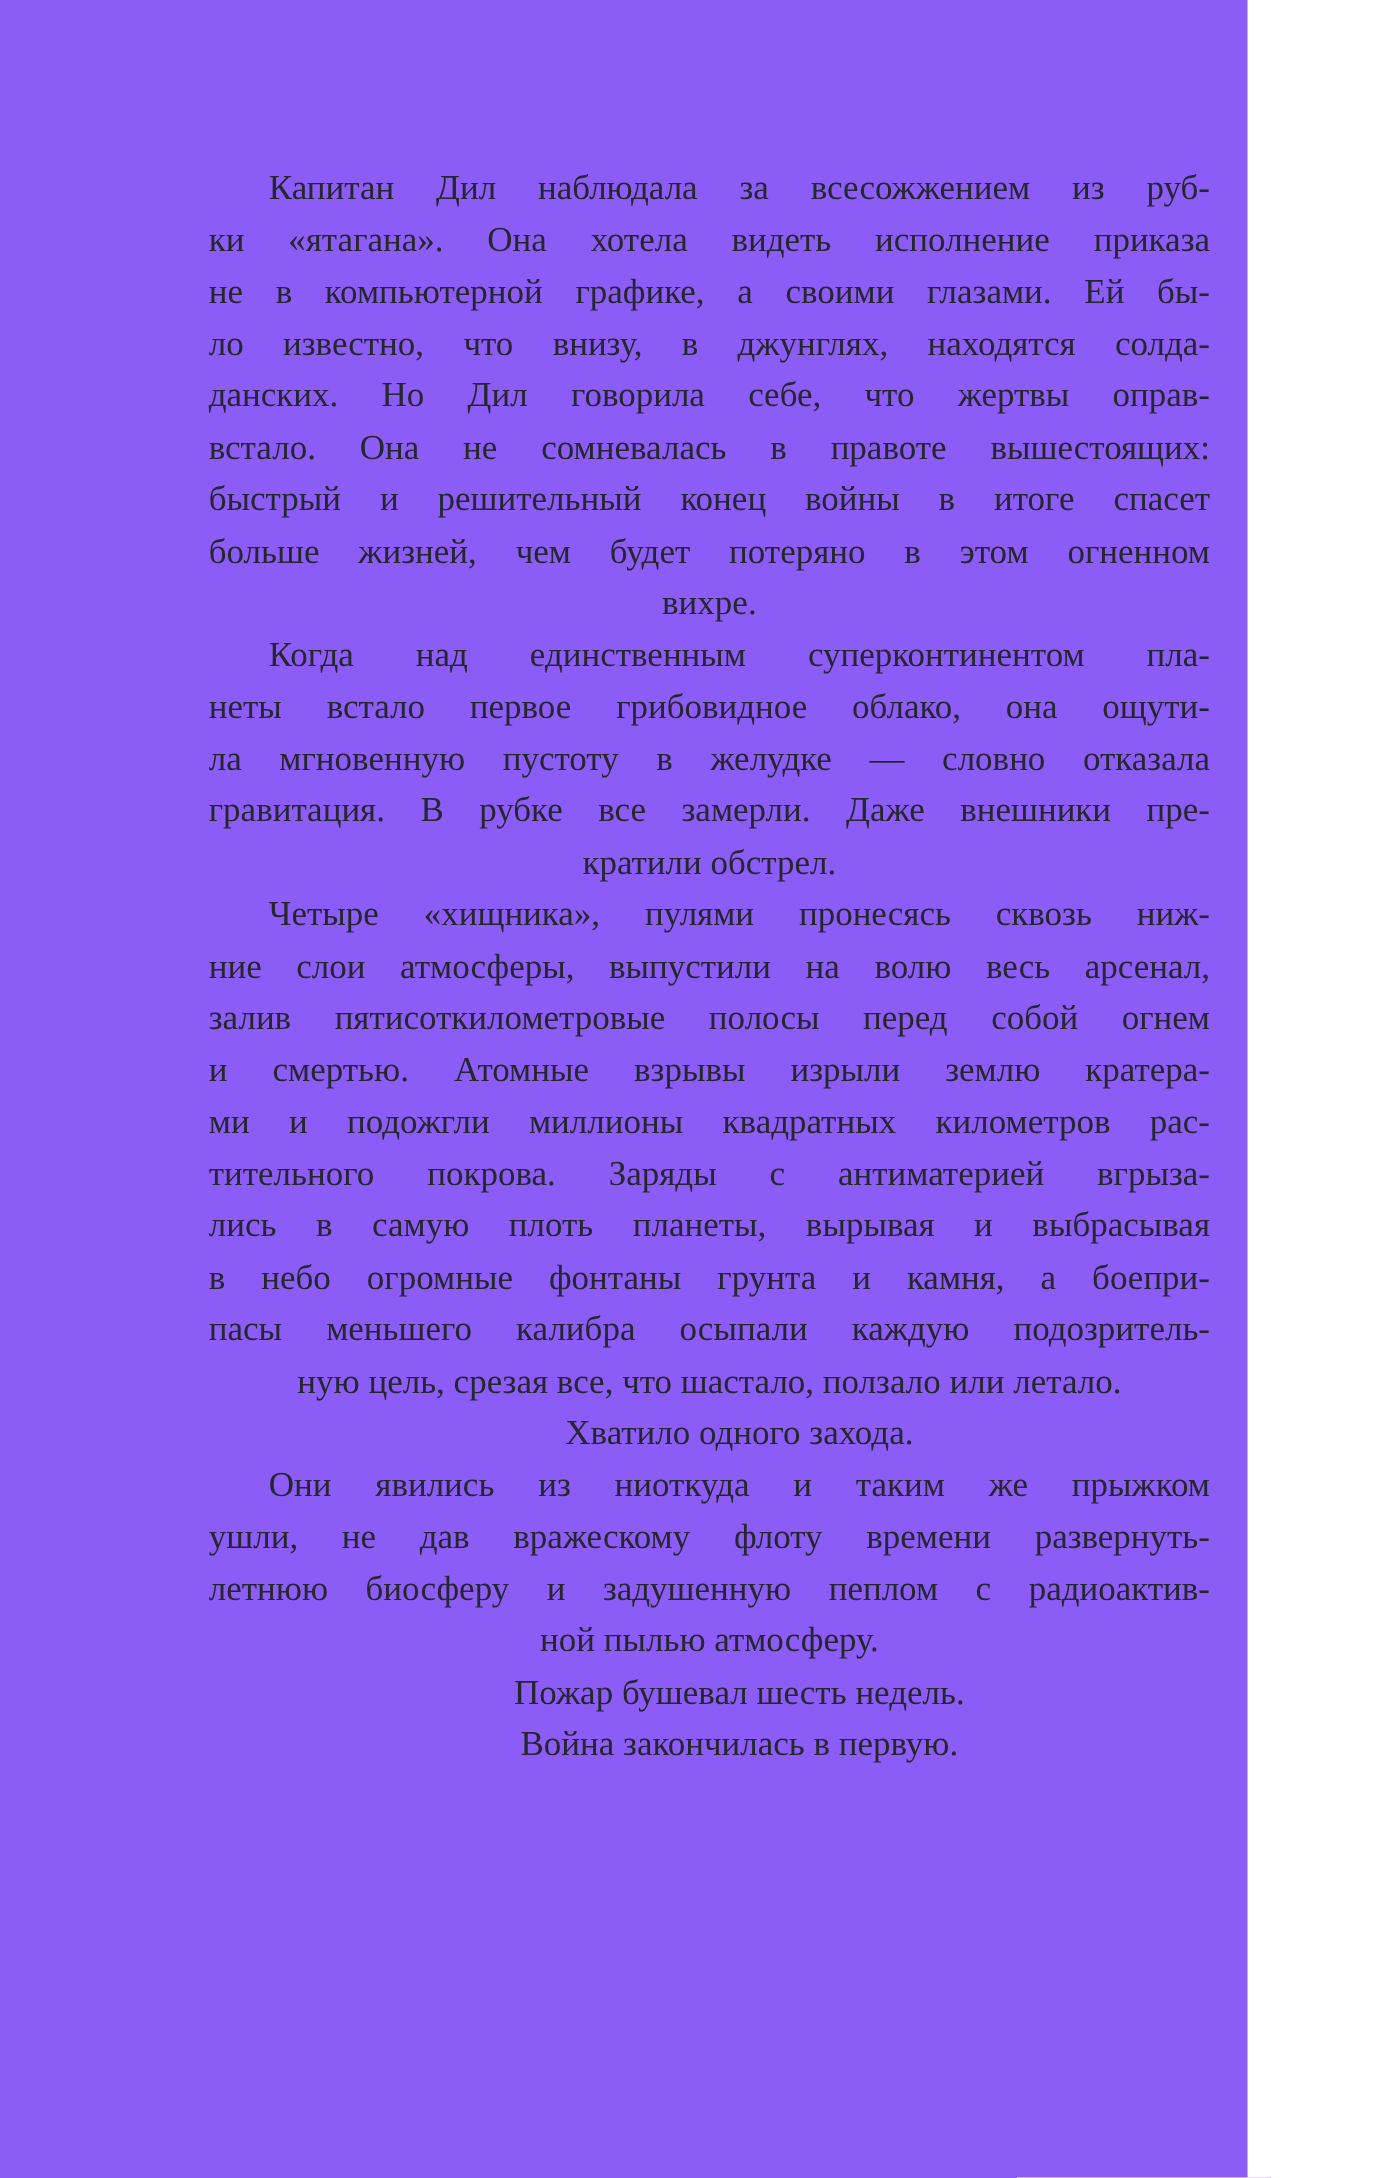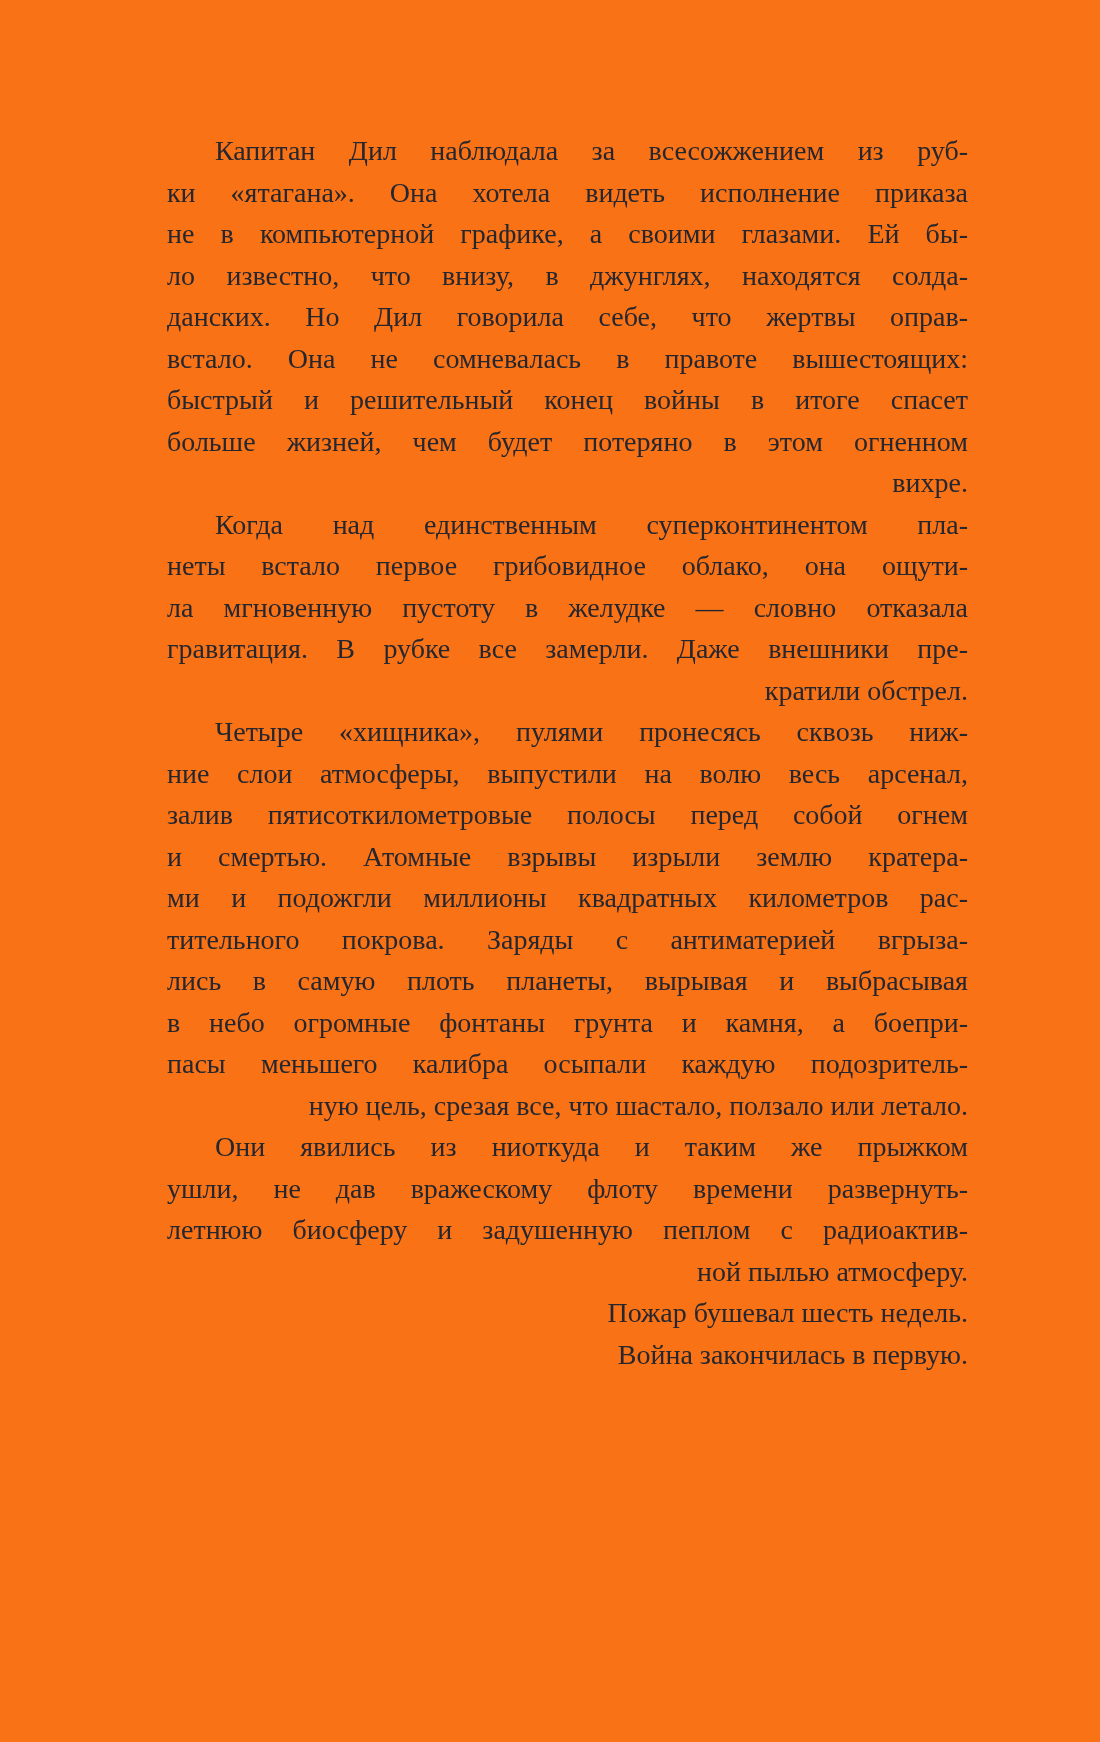--- a/index.html
+++ b/index.html
@@ -2,39 +2,39 @@
 <html lang="ru"><head>
 <meta charset="utf-8">
 <style>
   html, body {
     margin: 0;
     padding: 0;
     background: #ffffff;
   }
   .page {
     position: relative;
-    width: 1100px;
+    width: 998px;
     height: 1742px;
-    background: #f97316;
+    background: #8b5cf6;
     overflow: hidden;
   }
   .textblock {
     position: absolute;
     left: 167px;
     top: 130px;
     width: 801px;
     font-family: "Liberation Serif", "DejaVu Serif", serif;
     font-size: 28px;
     line-height: 41.5px;
     color: #26262e;
     -webkit-font-smoothing: antialiased;
   }
   .paragraph { margin: 0; padding: 0; }
   .line {
-    text-align: right;
+    text-align: center;
     white-space: normal;
   }
   .line.j {
     text-align: justify;
     text-align-last: justify;
     text-justify: inter-word;
   }
   .line.indent {
     text-indent: 48px;
   }
@@ -71,20 +71,23 @@
       <div class="line j">залив пятисоткилометровые полосы перед собой огнем</div>
       <div class="line j">и смертью. Атомные взрывы изрыли землю кратера-</div>
       <div class="line j">ми и подожгли миллионы квадратных километров рас-</div>
       <div class="line j">тительного покрова. Заряды с антиматерией вгрыза-</div>
       <div class="line j">лись в самую плоть планеты, вырывая и выбрасывая</div>
       <div class="line j">в небо огромные фонтаны грунта и камня, а боепри-</div>
       <div class="line j">пасы меньшего калибра осыпали каждую подозритель-</div>
       <div class="line">ную цель, срезая все, что шастало, ползало или летало.</div>
     </div>
 
+    <div class="paragraph">
+      <div class="line indent">Хватило одного захода.</div>
+    </div>
 
     <div class="paragraph">
       <div class="line j indent">Они явились из ниоткуда и таким же прыжком</div>
       <div class="line j">ушли, не дав вражескому флоту времени развернуть-</div>
       <div class="line j">летнюю биосферу и задушенную пеплом с радиоактив-</div>
       <div class="line">ной пылью атмосферу.</div>
     </div>
 
     <div class="paragraph">
       <div class="line indent">Пожар бушевал шесть недель.</div>

